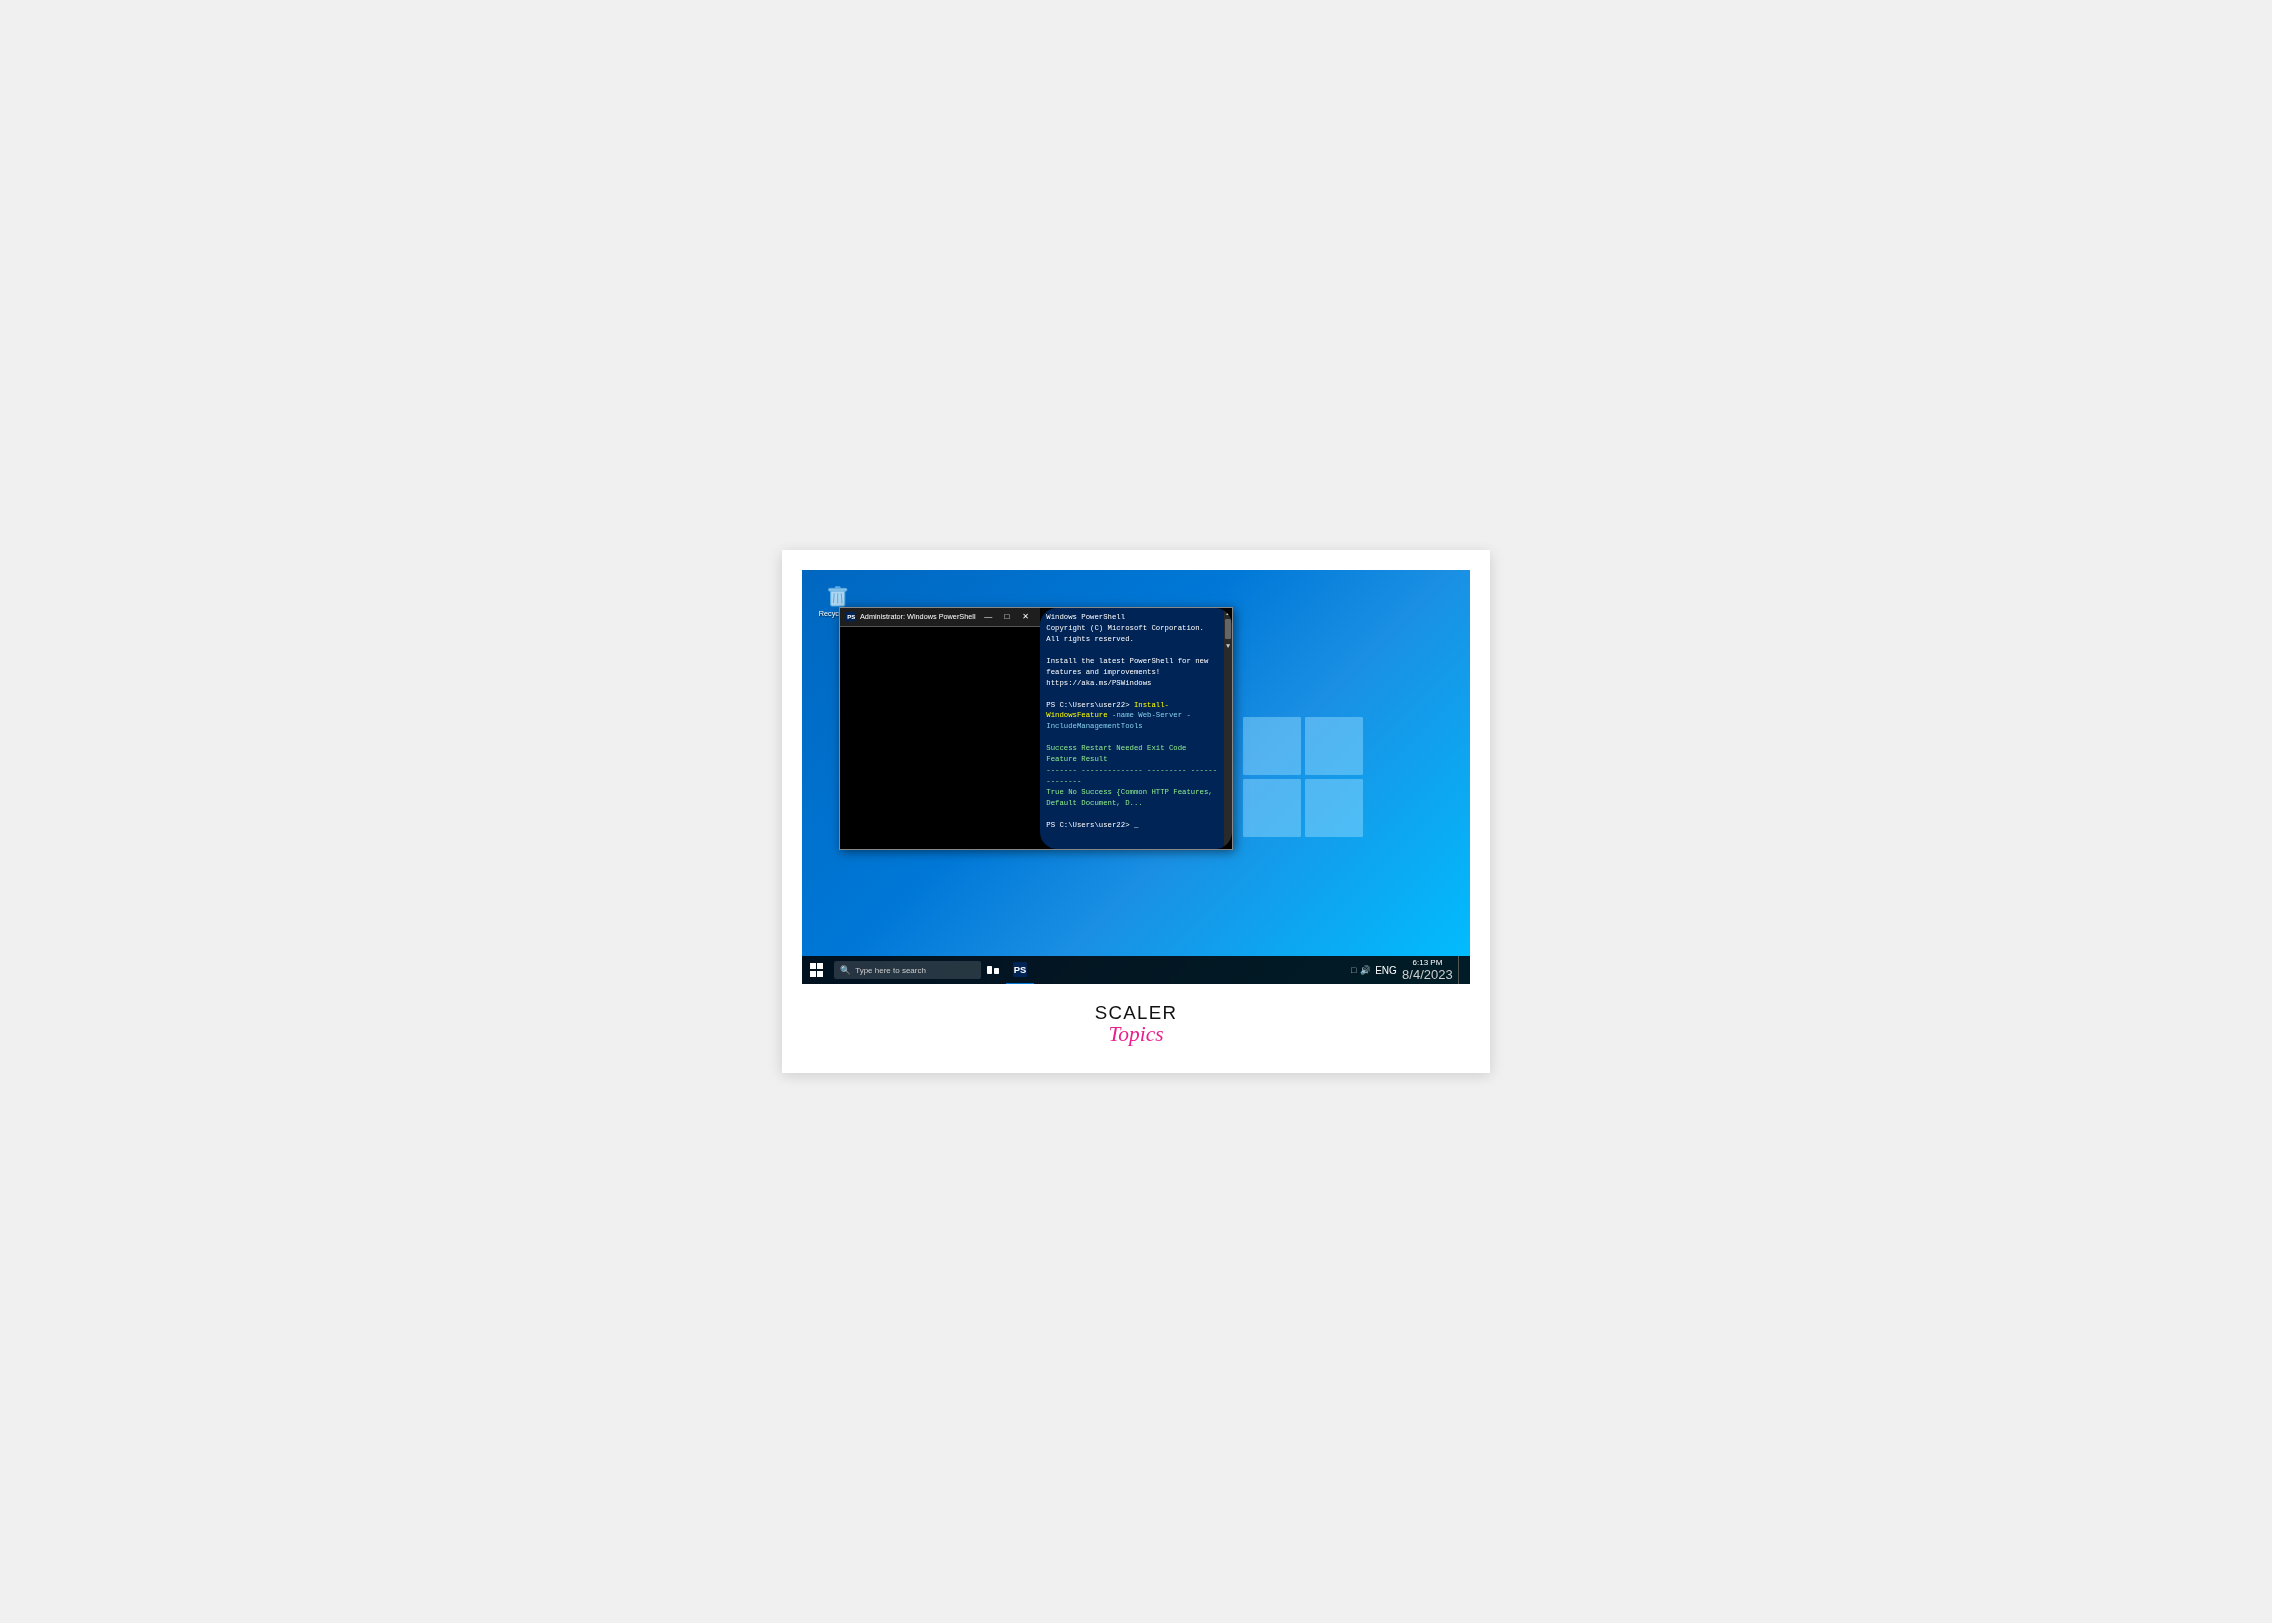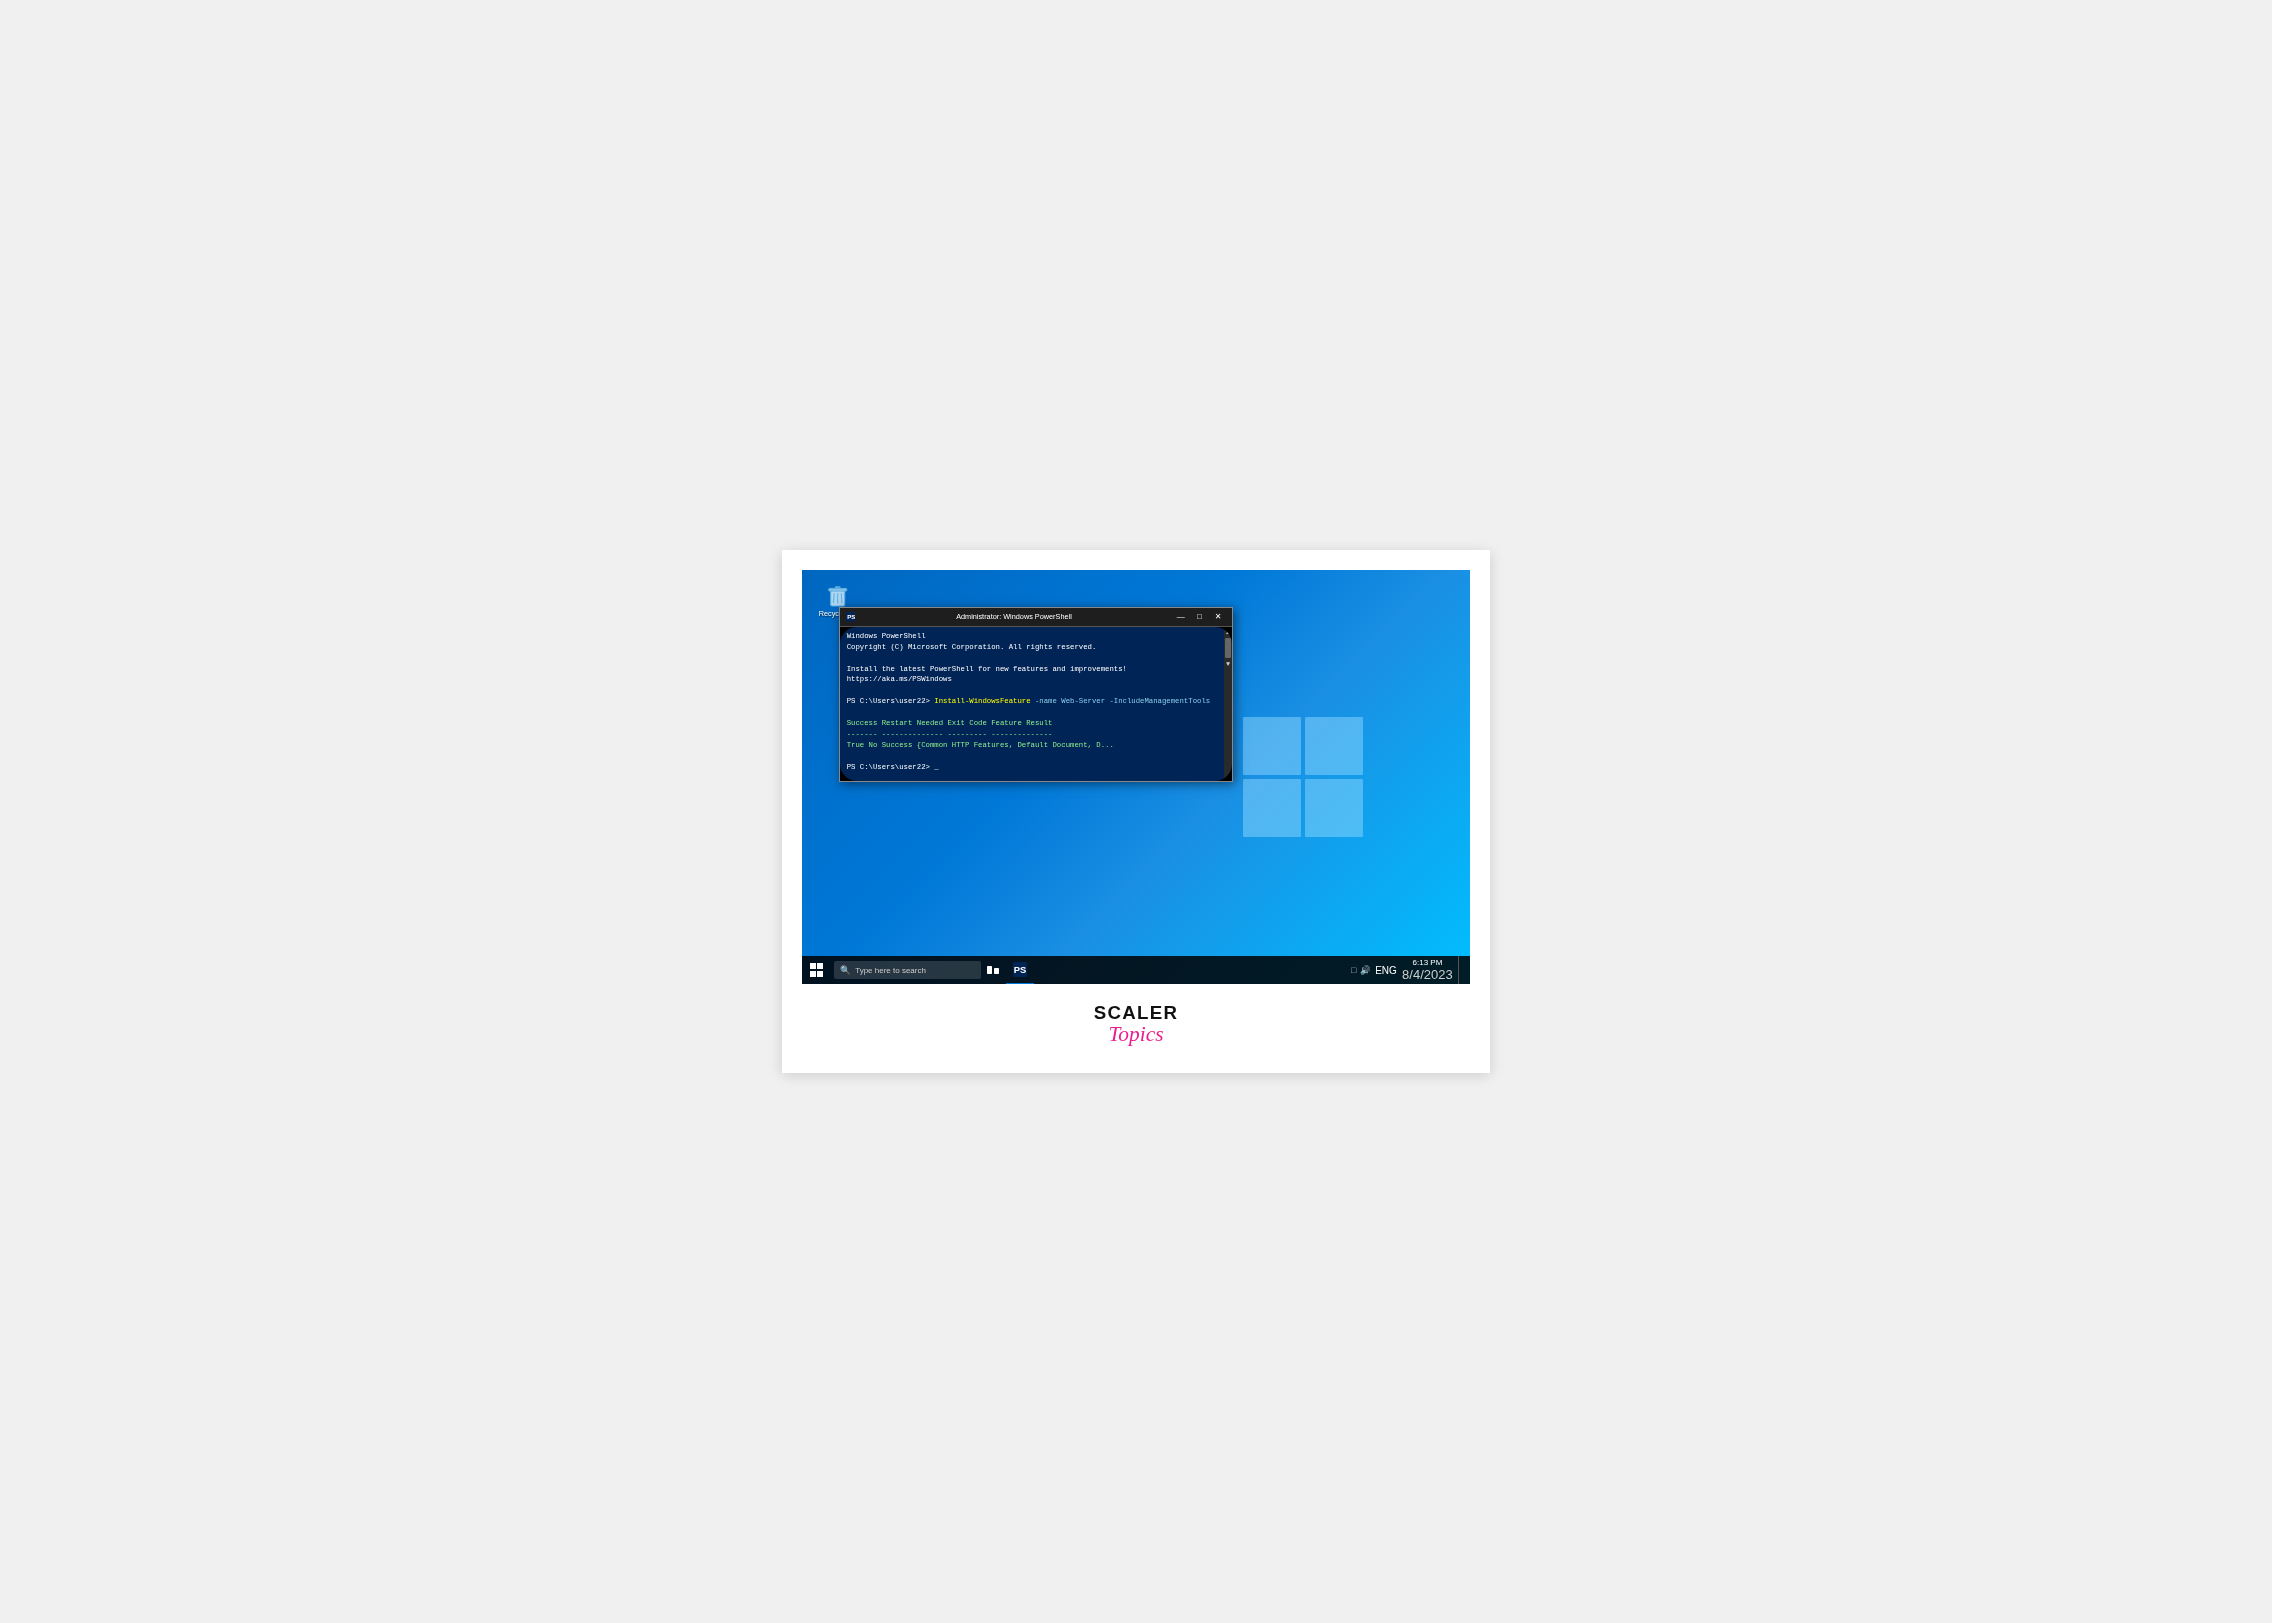--- a/index.html
+++ b/index.html
@@ -86,25 +86,25 @@
       text-shadow: 0.7px 0.7px 1.3px rgba(0,0,0,0.7);
       line-height: 1.2;
     }
 
     
     .ps-window {
       position: absolute;
       top: 37px;
       left: 37px;
       width: 394px;
-      height: 175px;
+      height: 243px;
       background: #000;
       border: 0.7px solid #888;
       display: flex;
-      flex-direction: column;
+      flex-direction: row;
       box-shadow: 2px 2px 10px rgba(0,0,0,0.5);
     }
 
     .ps-titlebar {
       background: #1e1e1e;
       height: 18.7px;
       display: flex;
       align-items: center;
       padding: 0 5.3px;
       gap: 4px;
@@ -346,21 +346,21 @@
     
     .branding {
       display: flex;
       flex-direction: column;
       align-items: center;
       padding-bottom: 6.7px;
     }
 
     .branding-scaler {
       font-size: 18.7px;
-      font-weight: 700;
+      font-weight: 400;
       color: #111;
       letter-spacing: 1.3px;
       line-height: 1;
     }
 
     .branding-topics {
       font-size: 21.4px;
       color: #e91e8c;
       font-family: 'Georgia', cursive;
       font-style: italic;

